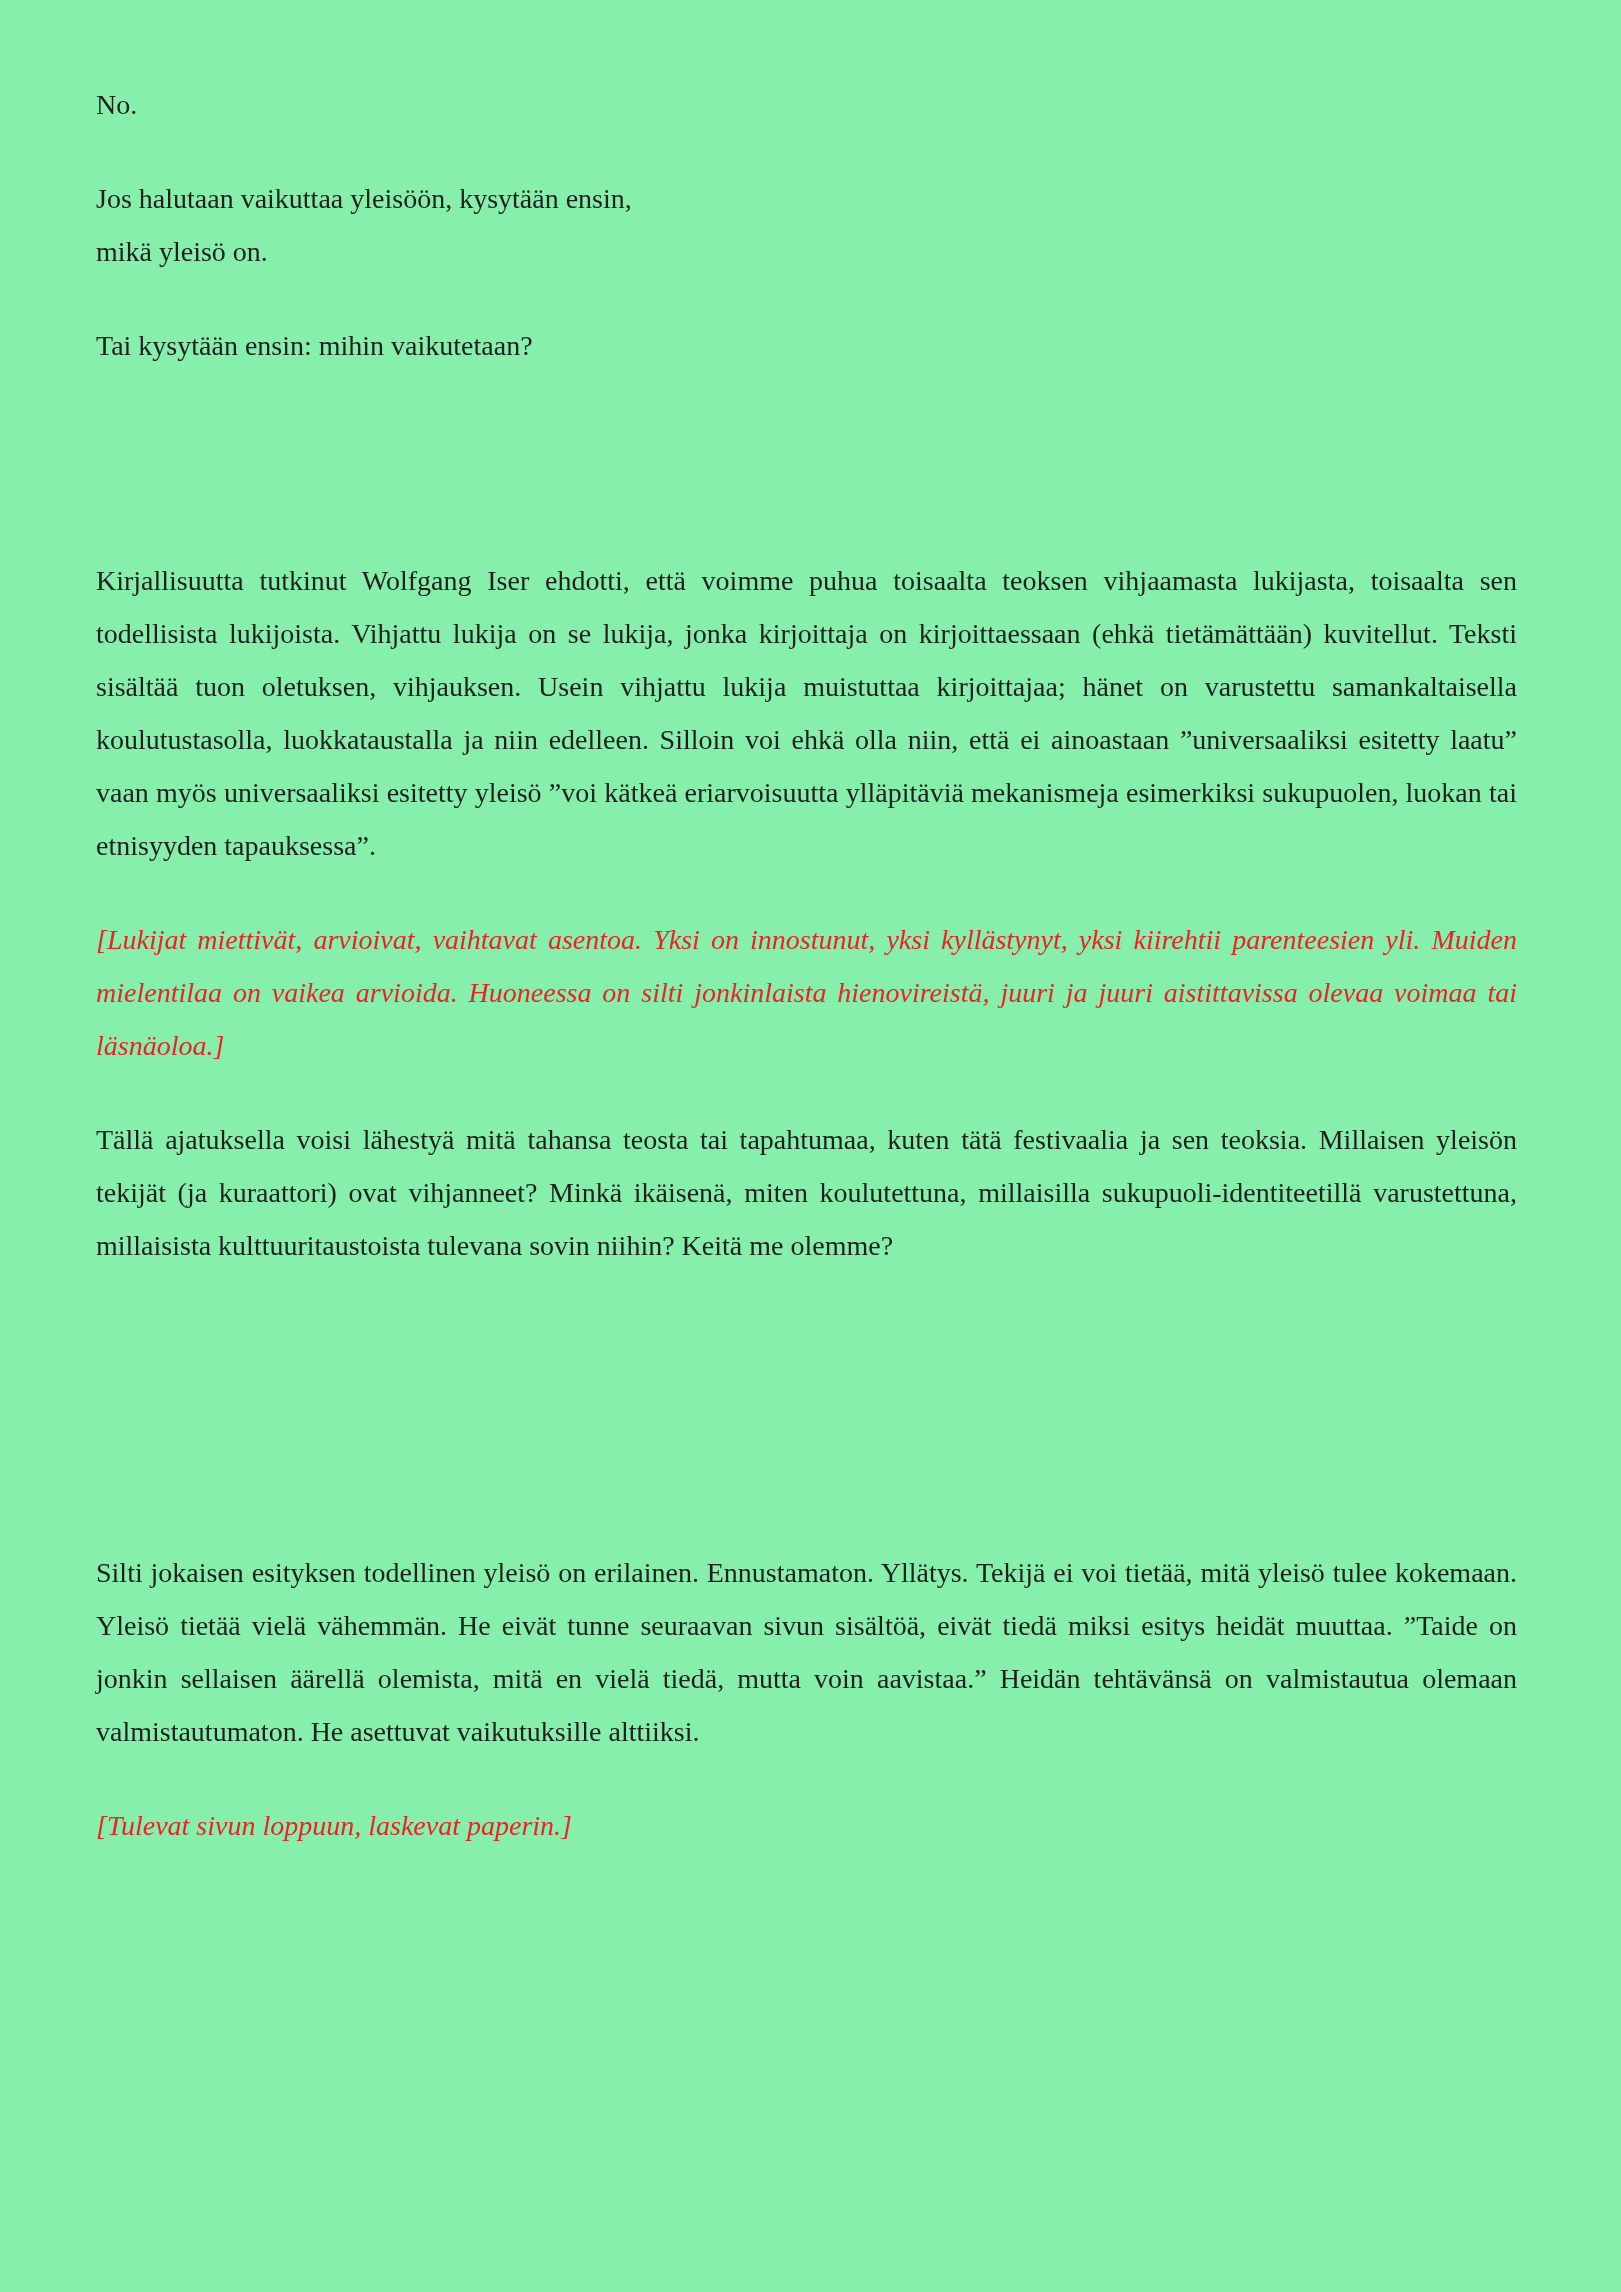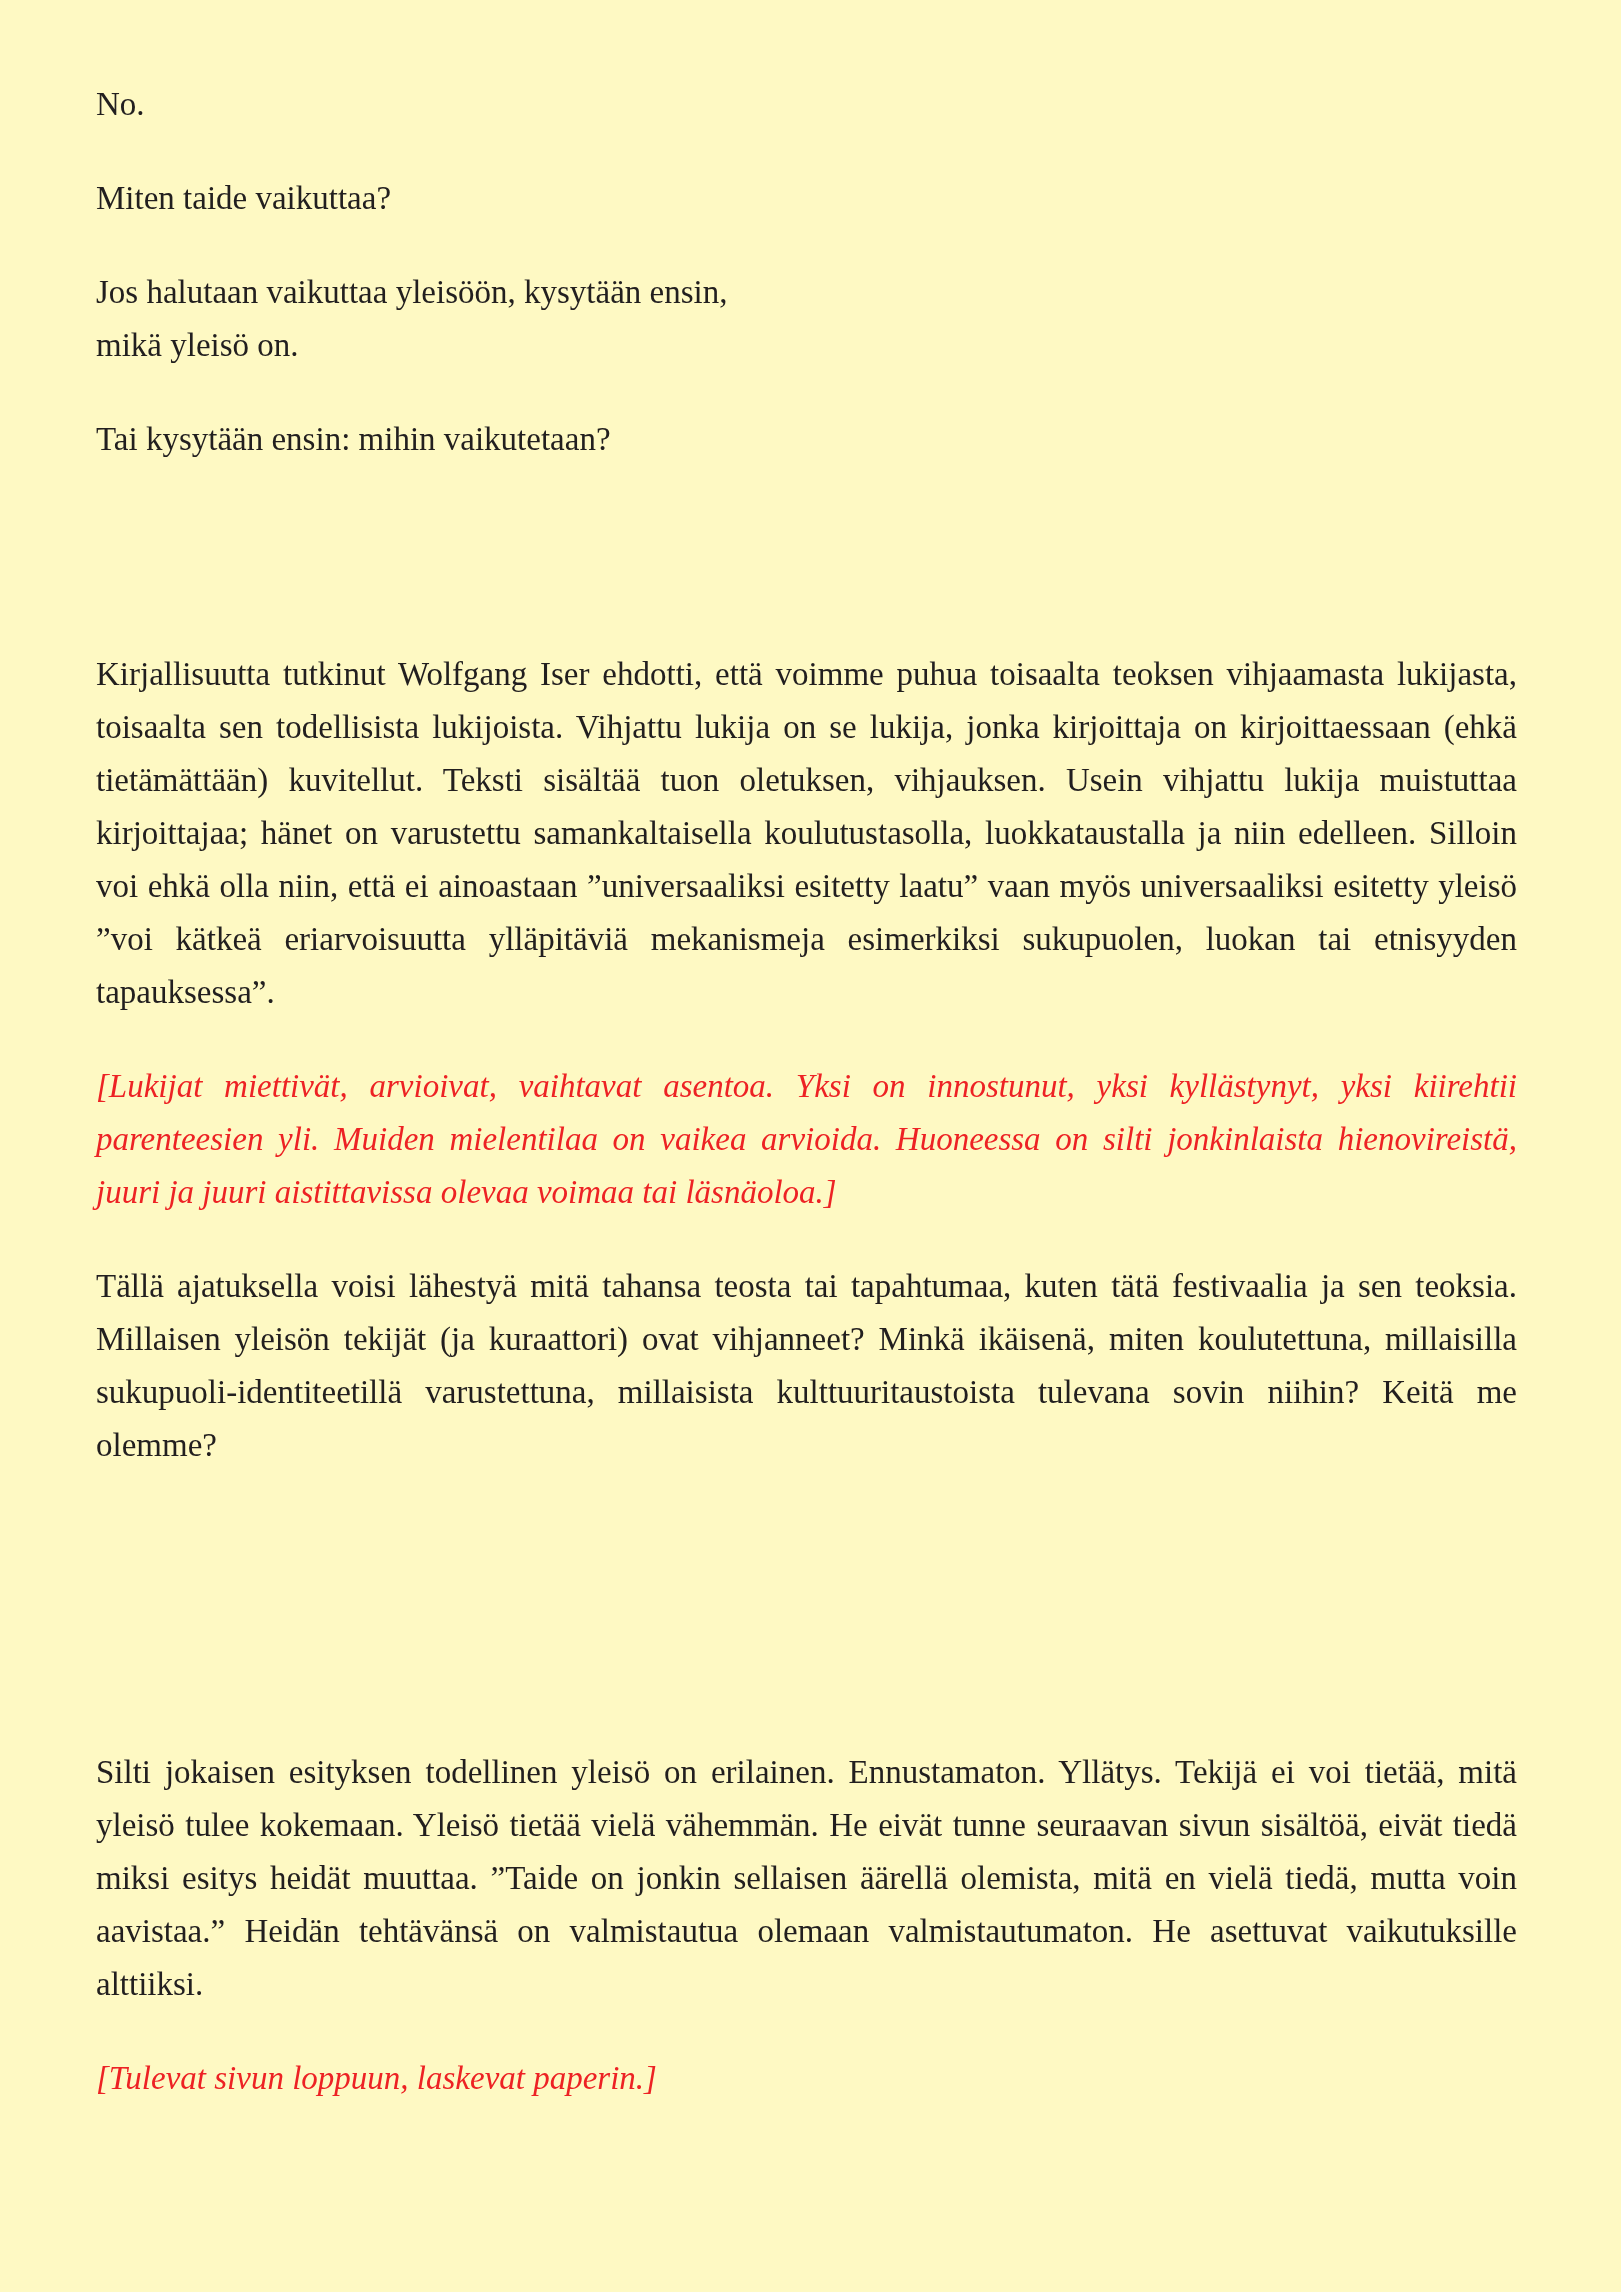--- a/index.html
+++ b/index.html
@@ -5,24 +5,24 @@
   html, body {
     margin: 0;
     padding: 0;
     background: #ffffff;
   }
   .page {
     position: relative;
     width: 1621px;
     height: 2293px;
     box-sizing: border-box;
-    background: #fef9c3;
+    background: #86efac;
     padding: 78px 104px 59px 96px;
     font-family: "Liberation Serif", "DejaVu Serif", serif;
-    font-size: 33px;
+    font-size: 28px;
     line-height: 53px;
     color: #221f1f;
     overflow: hidden;
   }
   .para {
     margin: 0;
     text-align: justify;
   }
   .para.short {
     text-align: left;
@@ -37,21 +37,20 @@
   .gap-normal { margin-top: 41px; }
   .gap-large  { margin-top: 182px; }
   .gap-xlarge { margin-top: 274px; }
 </style>
 </head>
 <body>
 
 <div class="page">
   <div>
       <p class="para normal short gap-first"><span>No.</span></p>
-      <p class="para normal short gap-normal"><span>Miten taide vaikuttaa?</span></p>
       <p class="para normal short gap-normal"><span>Jos halutaan vaikuttaa yleisöön, kysytään ensin,</span><br><span>mikä yleisö on.</span></p>
       <p class="para normal short gap-normal"><span>Tai kysytään ensin: mihin vaikutetaan?</span></p>
       <p class="para normal gap-large"><span>Kirjallisuutta tutkinut Wolfgang Iser ehdotti, että voimme puhua toisaalta teoksen </span><span class="italic">vihjaamasta lukijasta</span><span>, toisaalta sen </span><span class="italic">todellisista lukijoista</span><span>. Vihjattu lukija on se lukija, jonka kirjoittaja on kirjoittaessaan (ehkä tietämättään) kuvitellut. Teksti sisältää tuon oletuksen, vihjauksen. Usein vihjattu lukija muistuttaa kirjoittajaa; hänet on varustettu samankaltaisella koulutustasolla, luokkataustalla ja niin edelleen. Silloin voi ehkä olla niin, että ei ainoastaan </span><span class="italic">”universaaliksi esitetty laatu”</span><span> vaan myös universaaliksi esitetty yleisö </span><span class="italic">”voi kätkeä eriarvoisuutta ylläpitäviä mekanismeja esimerkiksi sukupuolen, luokan tai etnisyyden tapauksessa”.</span></p>
       <p class="para red gap-normal"><span>[Lukijat miettivät, arvioivat, vaihtavat asentoa. Yksi on innostunut, yksi kyllästynyt, yksi kiirehtii parenteesien yli. Muiden mielentilaa on vaikea arvioida. Huoneessa on silti jonkinlaista hienovireistä, juuri ja juuri aistittavissa olevaa voimaa tai läsnäoloa.]</span></p>
       <p class="para normal gap-normal"><span>Tällä ajatuksella voisi lähestyä mitä tahansa teosta tai tapahtumaa, kuten tätä festivaalia ja sen teoksia. Millaisen yleisön tekijät (ja kuraattori) ovat vihjanneet? Minkä ikäisenä, miten koulutettuna, millaisilla sukupuoli-identiteetillä varustettuna, millaisista kulttuuritaustoista tulevana sovin niihin? Keitä me olemme?</span></p>
       <p class="para normal gap-xlarge"><span>Silti jokaisen esityksen todellinen yleisö on erilainen. Ennustamaton. Yllätys. Tekijä ei voi tietää, mitä yleisö tulee kokemaan. Yleisö tietää vielä vähemmän. He eivät tunne seuraavan sivun sisältöä, eivät tiedä miksi esitys heidät muuttaa. </span><span class="italic">”Taide on jonkin sellaisen äärellä olemista, mitä en vielä tiedä, mutta voin aavistaa.”</span><span> Heidän tehtävänsä on valmistautua olemaan valmistautumaton. He asettuvat vaikutuksille alttiiksi.</span></p>
       <p class="para red short gap-normal"><span>[Tulevat sivun loppuun, laskevat paperin.]</span></p>
     </div>
 </div>
 

